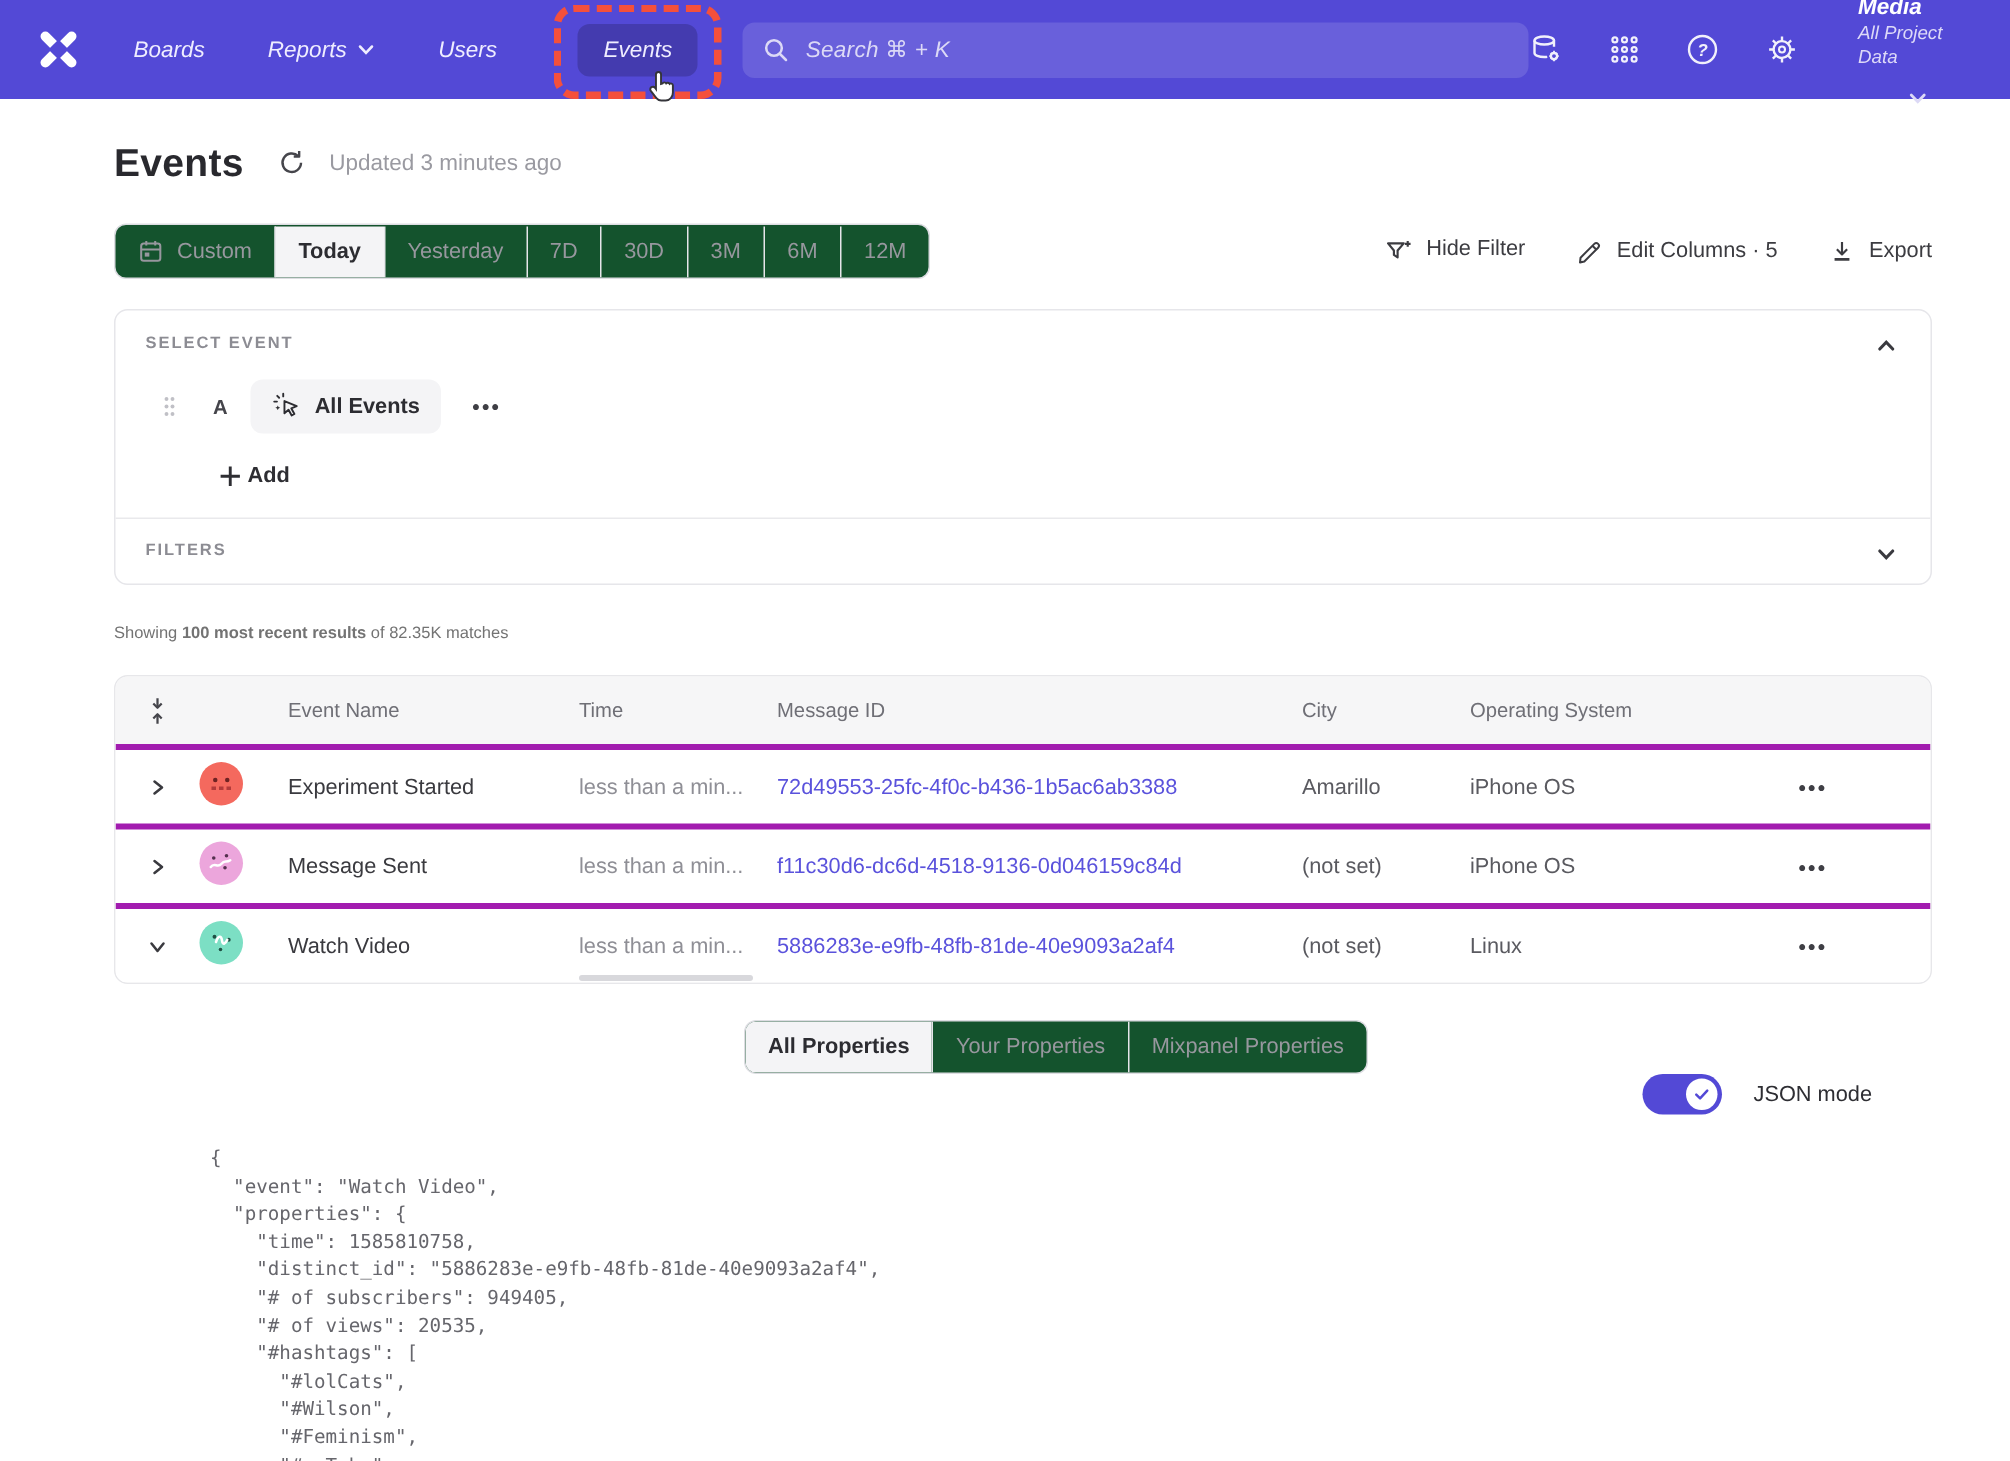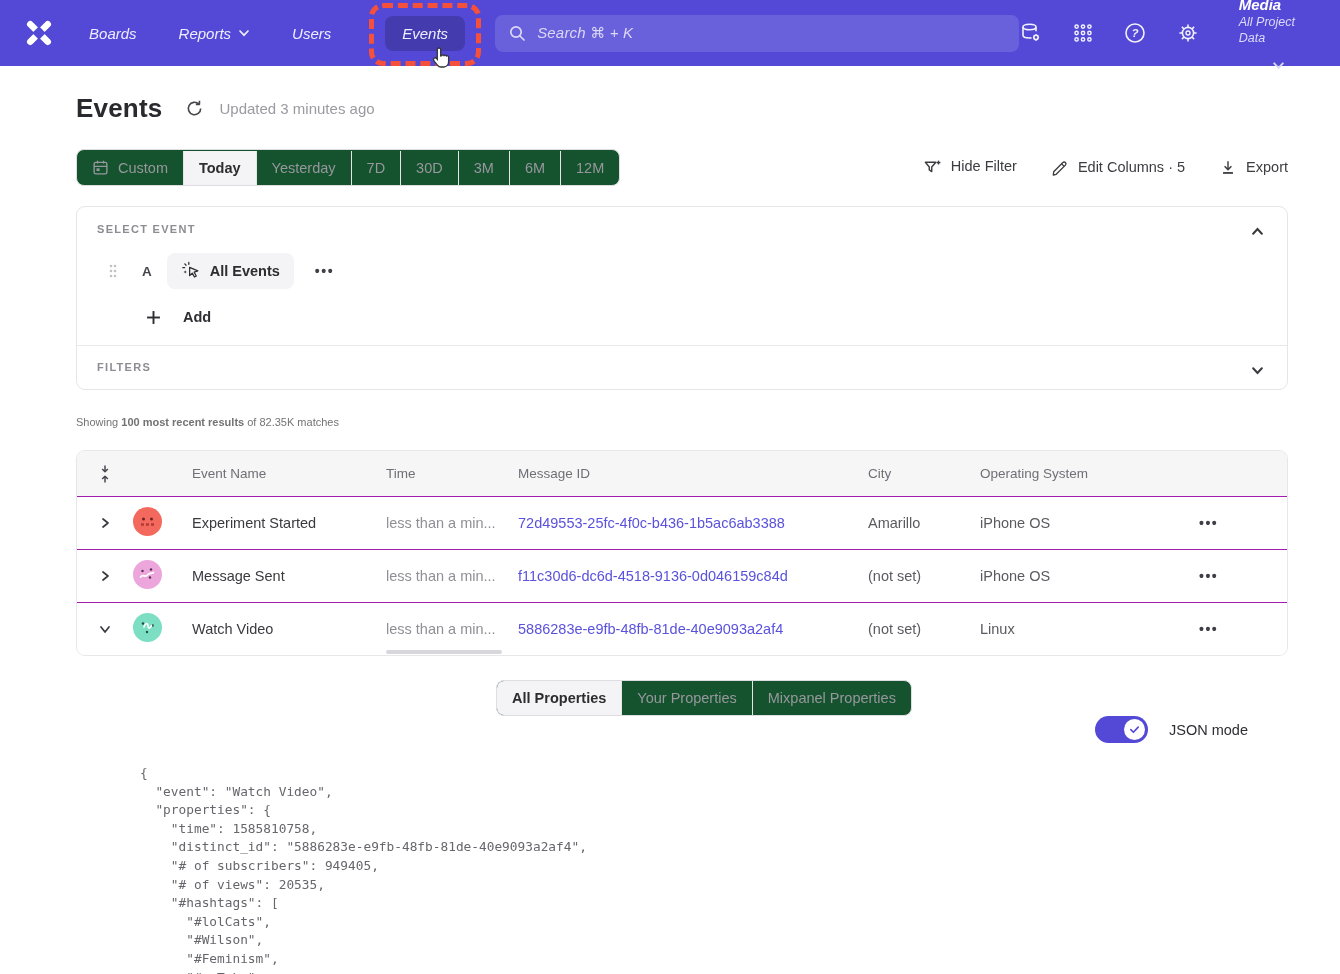--- a/index.html
+++ b/index.html
@@ -49,32 +49,32 @@
   
   .card { border:1px solid #e6e6ea; border-radius:9px; margin-bottom:26px; }
   .card-section { padding:16px 20px 18px 20px; position:relative; }
   .section-label { font-size:11px; letter-spacing:1.3px; color:#8c8c93; font-weight:600; }
   .sec-chevron { position:absolute; right:20px; top:14px; cursor:pointer; padding:3px; }
   .event-row { display:flex; align-items:center; margin:18px 0 0 10px; gap:15px; }
   .chip { display:flex; align-items:center; gap:9px; background:#f4f4f6; border-radius:8px; padding:8px 14px;
     font-size:14.5px; font-weight:700; color:#2c2c31; cursor:pointer; }
   .step-letter { font-size:13.5px; color:#45454b; font-weight:600; }
   .dots-btn { color:#3f3f45; font-size:14px; letter-spacing:1.5px; font-weight:700; cursor:pointer; padding:4px 6px; }
-  .add-btn { display:flex; align-items:center; gap:22px; font-size:14.5px; font-weight:600; color:#2e2e33;
+  .add-btn { display:flex; align-items:center; gap:4px; font-size:14.5px; font-weight:600; color:#2e2e33;
     cursor:pointer; margin:20px 0 2px 49px; width:70px; }
   .filters-section { border-top:1px solid #e9e9ec; padding:15px 20px 16px 20px; position:relative; cursor:pointer; }
 
   .results-line { font-size:11px; color:#737373; margin-bottom:22px; }
   .results-line b { font-weight:700; }
 
   
   .table { border:1px solid #e7e7ea; border-radius:9px; overflow:hidden; position:relative; }
   .trow { display:grid; grid-template-columns:56px 48px 194px 132px 350px 112px 224px 1fr; align-items:center; }
   .thead { background:#f6f6f7; height:45px; color:#6f6f76; font-size:13.5px; }
-  .tbody-row { height:53px; border-top:1px solid #a21caf; background:#fff; font-size:14.5px; }
+  .tbody-row { height:53px; border-top:4px solid #a21caf; background:#fff; font-size:14.5px; }
   .cell { padding-left:11px; white-space:nowrap; overflow:hidden; }
   .c-center { display:flex; justify-content:center; align-items:center; }
   .expander { cursor:pointer; display:flex; justify-content:center; align-items:center; width:100%; height:100%; }
   .avatar { width:29px; height:29px; border-radius:50%; margin:0 auto; }
   .ev-name { color:#3a3a3f; }
   .ev-time { color:#8f8f96; }
   .ev-id { color:#5a52dc; cursor:pointer; }
   .ev-dim { color:#5a5a60; }
   .row-actions { display:flex; justify-content:flex-end; padding-right:80px; }
   .hscroll-thumb { position:absolute; left:309px; bottom:1px; width:116px; height:4px; background:#d8d8dc; border-radius:2px; cursor:grab; }

